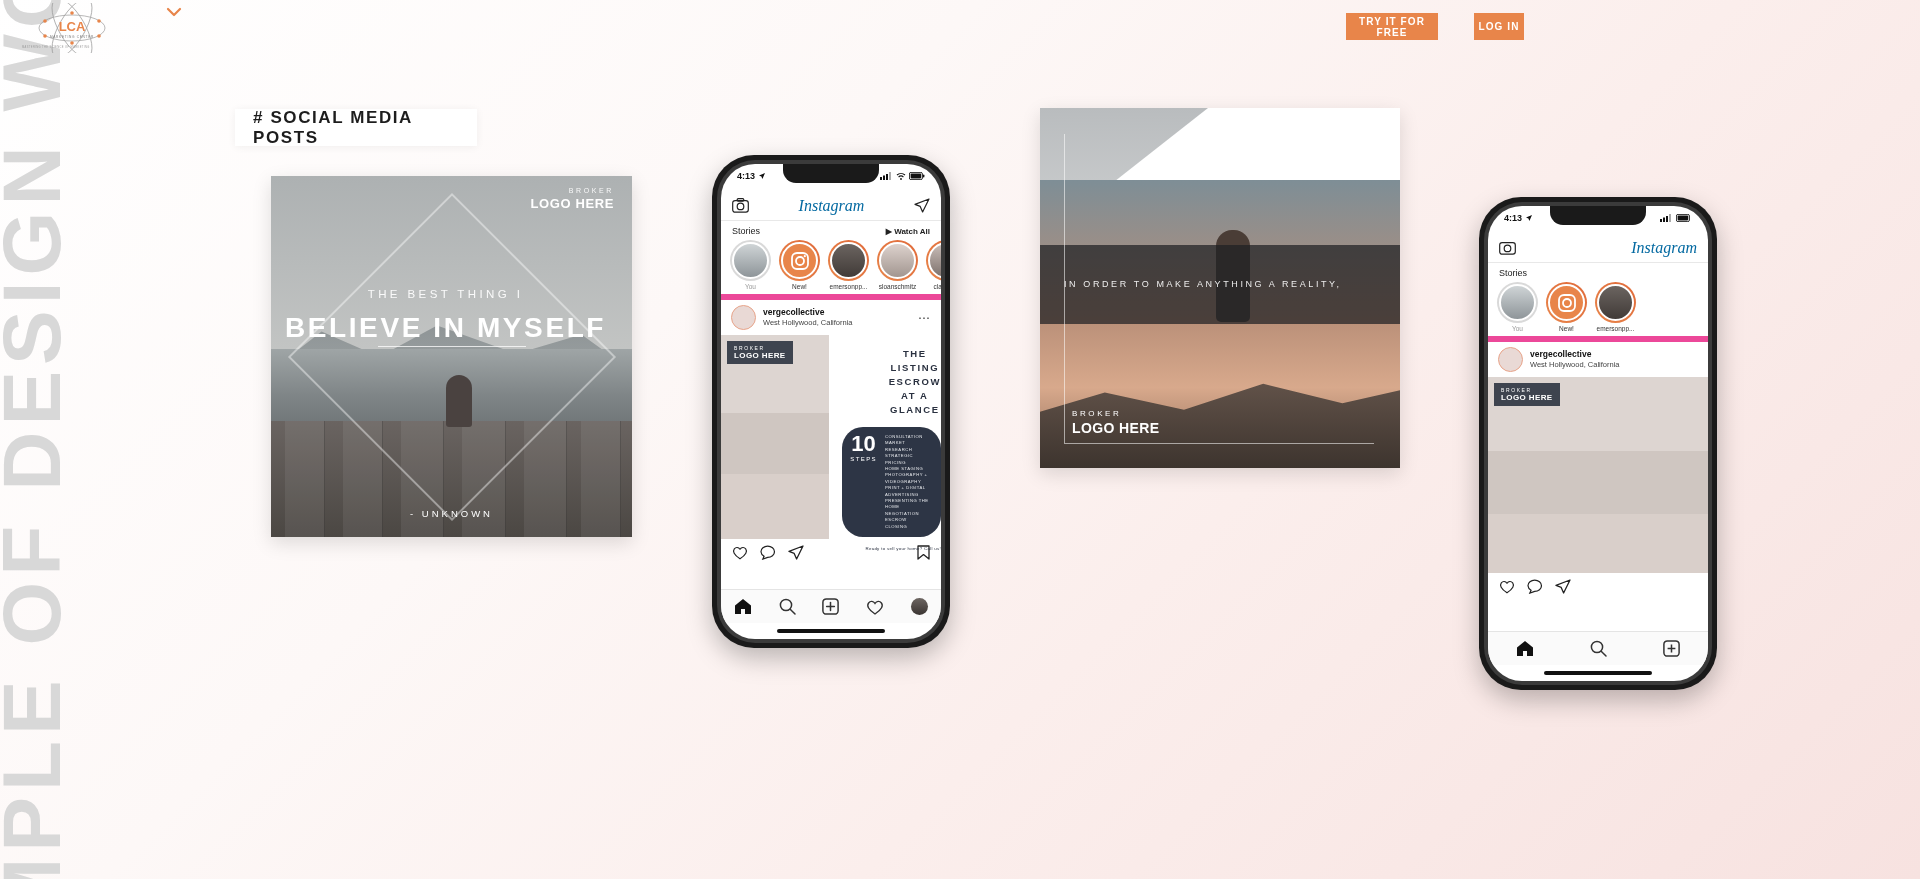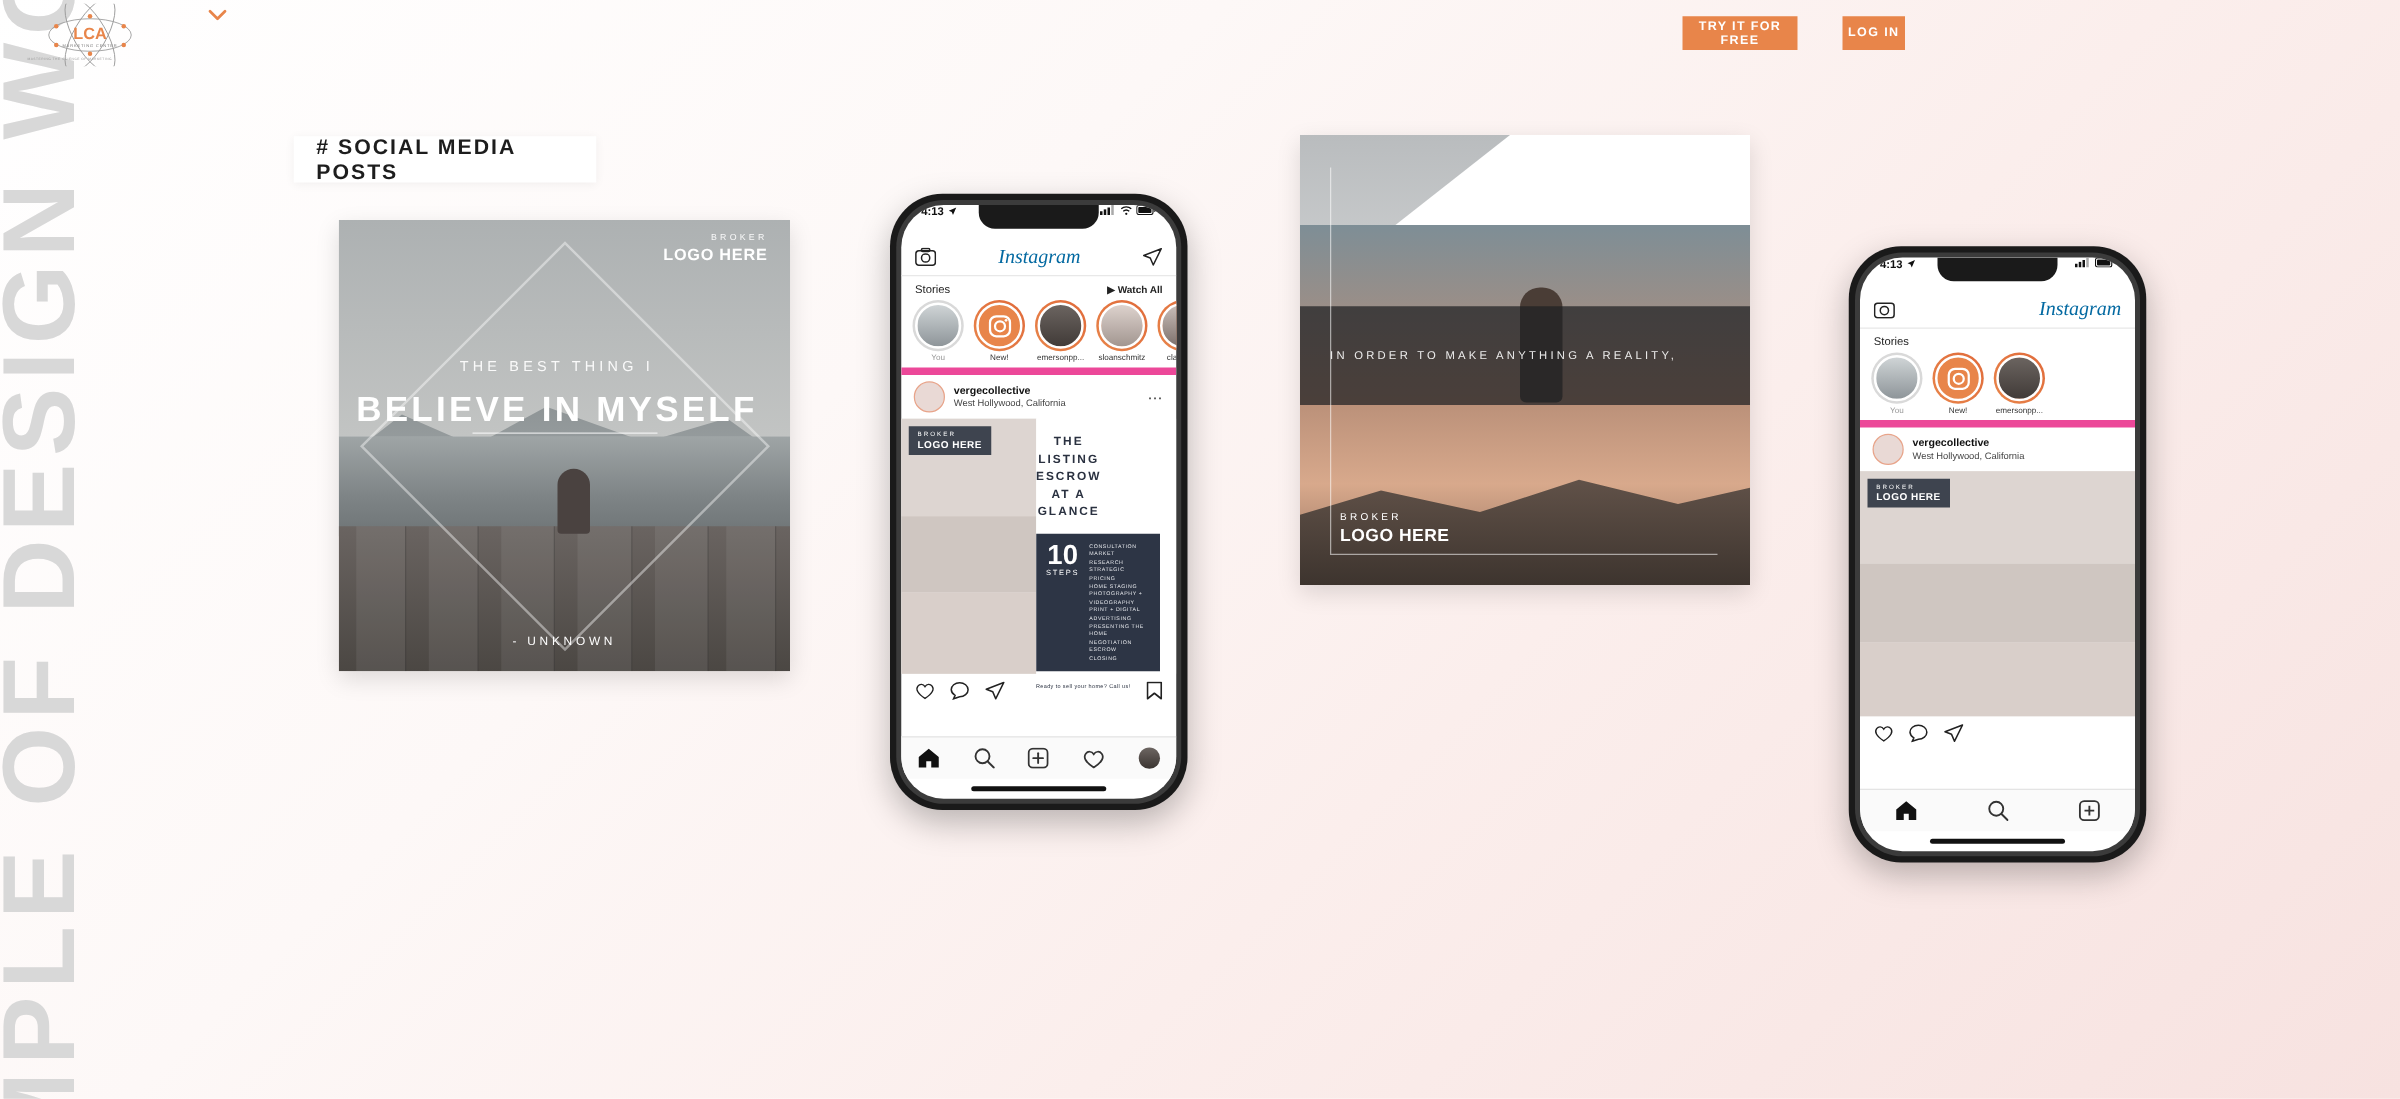--- a/index.html
+++ b/index.html
@@ -77,21 +77,21 @@
   #c1-attr { position:absolute; left:0; right:0; bottom:18px; text-align:center;
              color:#fff; font-size:9.5px; letter-spacing:3px; }
 
   
   .phone { position:absolute; background:#1a1a1a; border-radius:42px;
            box-shadow:0 10px 26px rgba(0,0,0,.26); z-index:12; }
   .phone .bezel { position:absolute; inset:5px; background:#3b3b3b; border-radius:38px; }
   .phone .screen { position:absolute; inset:9px; background:#fff; border-radius:34px; overflow:hidden; }
   .notch { position:absolute; left:50%; transform:translateX(-50%); top:0;
            width:96px; height:19px; background:#1a1a1a; border-radius:0 0 13px 13px; z-index:5; }
-  .statusbar { height:27px; display:flex; align-items:flex-start; justify-content:space-between;
+  .statusbar { height:27px; display:flex; align-items:center; justify-content:space-between;
                padding:0 16px 3px; font-size:9px; font-weight:700; color:#111; }
   .ig-topbar { height:30px; display:flex; align-items:center; justify-content:space-between;
                padding:0 11px; border-bottom:1px solid #e8e8e8; }
   .ig-logo { font-family:"Liberation Serif", serif; font-style:italic; font-size:16px; color:#0369a1; }
   .stories-head { display:flex; align-items:center; justify-content:space-between;
                   padding:5px 11px 2px; font-size:9px; color:#222; }
   .stories-row { display:flex; gap:8px; padding:2px 9px 4px; }
   .story { width:41px; text-align:center; }
   .story .ring { width:41px; height:41px; border-radius:50%; padding:2px;
                  background:#d9d9d9; }
@@ -115,32 +115,32 @@
 
   
   #phone1 { left:712px; top:155px; width:238px; height:493px; }
   
   #phone2 { left:1479px; top:197px; width:238px; height:493px; }
 
   
   .collage { display:flex; height:204px; }
   .collage .left { width:49%; position:relative; background:#e7e1de; }
   .collage .right { width:51%; position:relative; background:#fff;
-                    display:flex; flex-direction:column; align-items:flex-start; }
+                    display:flex; flex-direction:column; align-items:flex-end; }
   .cl-a { position:absolute; left:0; top:0; width:100%; height:38%; background:#ddd5d1; }
   .cl-b { position:absolute; left:0; top:38%; width:100%; height:30%; background:#cfc6c1; }
   .cl-c { position:absolute; left:0; top:68%; width:100%; height:32%; background:#d9cfca; }
   .bl-badge { position:absolute; left:6px; top:6px; background:rgba(40,48,60,.88);
               color:#fff; padding:4px 7px; z-index:4; }
   .bl-badge .b { font-size:5px; letter-spacing:1.6px; }
   .bl-badge .l { font-size:8px; font-weight:700; letter-spacing:.4px; }
   .lp-title { font-size:9.5px; font-weight:700; letter-spacing:1.6px; color:#2a3140;
               text-align:center; line-height:14px; margin-top:12px; }
   .lp-box { width:88%; background:#2d3545; color:#fff; margin-top:10px;
-            display:flex; padding:7px 8px; }
+            display:flex; padding:7px 8px;border-radius:21px; }
   .lp-num { font-size:22px; font-weight:700; line-height:20px; }
   .lp-stepsword { font-size:6px; letter-spacing:1.4px; margin-top:2px; }
   .lp-list { margin-left:8px; flex:1; }
   .lp-list div { font-size:4.2px; letter-spacing:.5px; line-height:6.4px; color:#e6e8ec; }
   .lp-foot { font-size:4.4px; color:#2a3140; margin-top:5px; letter-spacing:.3px; }
   .lp-photo { width:88%; height:44px; background:#cfd3d6; margin-top:4px; }
 
   
   #card3 { position:absolute; left:1040px; top:108px; width:360px; height:360px;
            overflow:hidden; box-shadow:0 6px 18px rgba(0,0,0,.13); z-index:10; }

